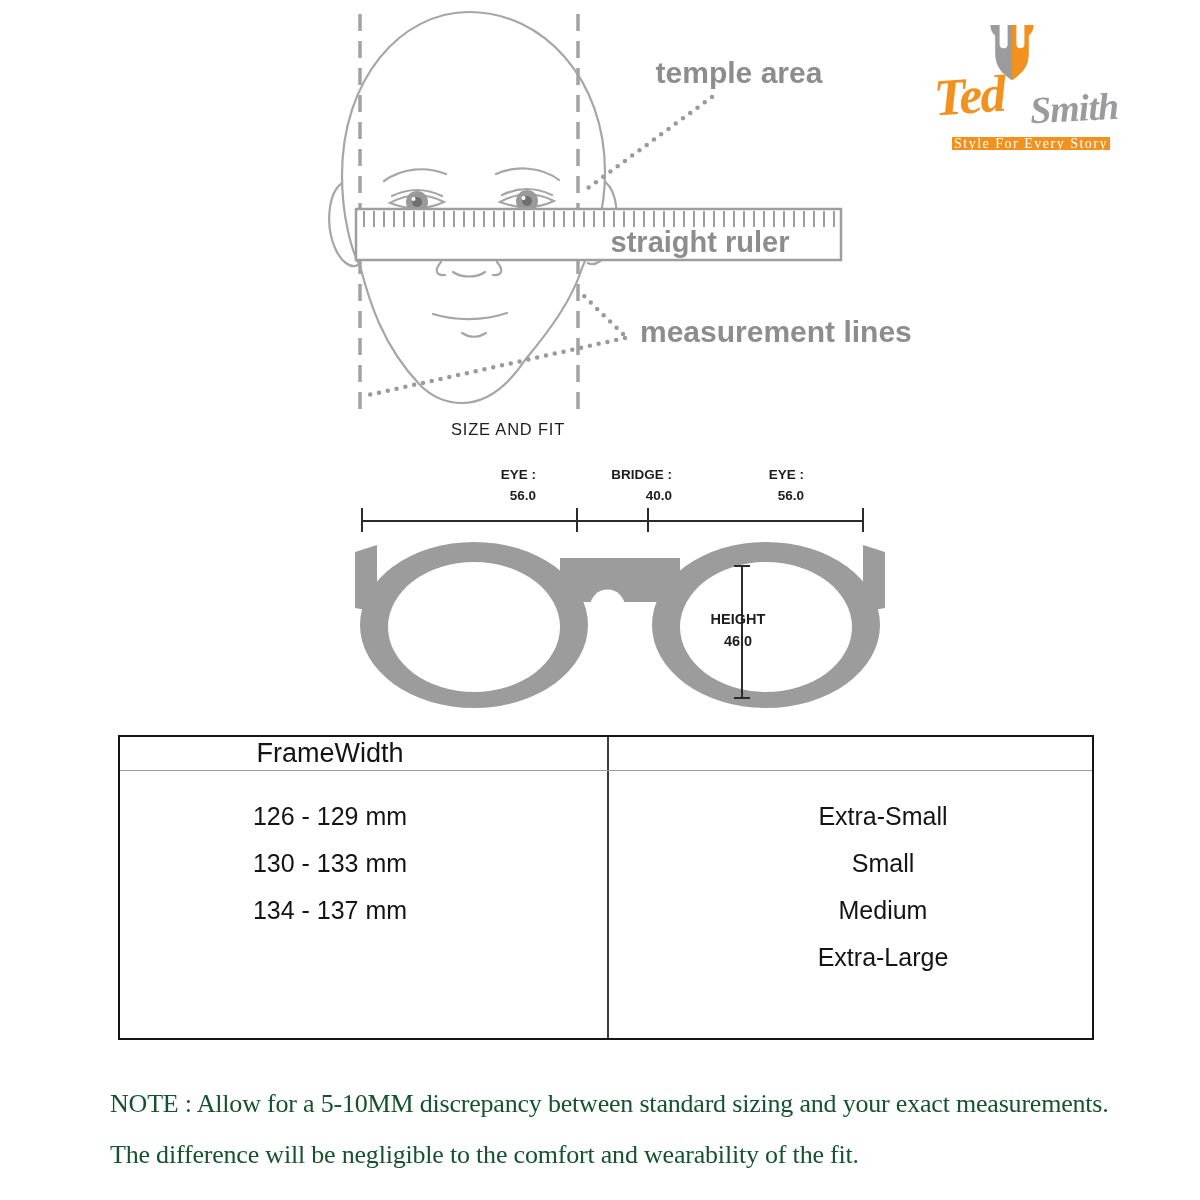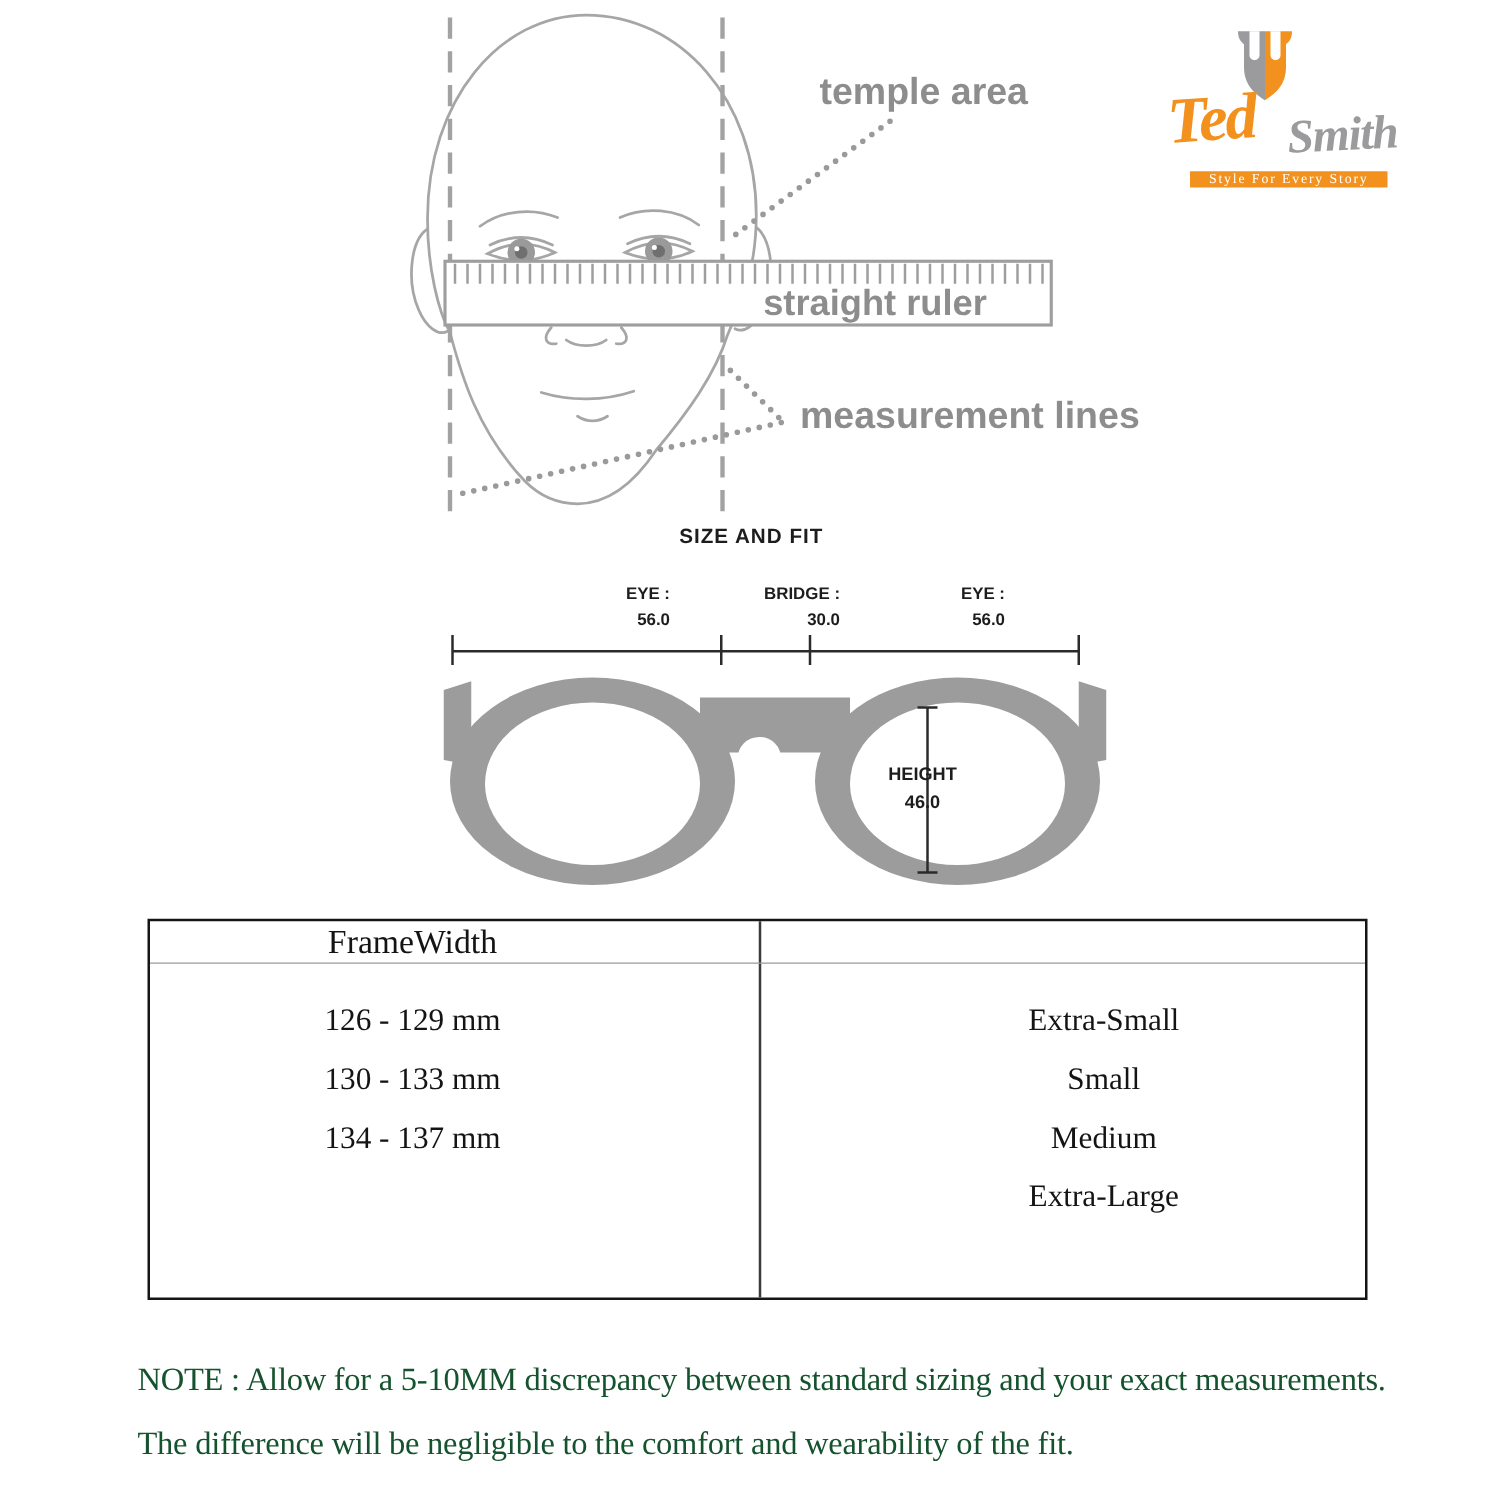--- a/index.html
+++ b/index.html
@@ -20,40 +20,40 @@
   .logo{left:930px;top:14px;width:215px;height:145px;}
   .logo .shield{position:absolute;left:58px;top:8px;}
   .brand-first{position:absolute;left:4px;top:52px;font-family:"Liberation Serif",serif;
                font-style:italic;font-weight:bold;font-size:52px;color:#F2911E;
                transform:rotate(-4deg);letter-spacing:-2px;}
   .brand-last{position:absolute;left:100px;top:72px;font-family:"Liberation Serif",serif;
               font-style:italic;font-weight:bold;font-size:38px;color:#9B9B9D;
               transform:rotate(-3deg);letter-spacing:-1px;}
   .brand-tagline{position:absolute;left:22px;top:123px;width:158px;height:13px;
                  background:#F2911E;color:#fff;font-family:"Liberation Serif",serif;
-                 font-size:11px;line-height:13px;text-align:center;letter-spacing:1.5px;}
-
-  
-  .sf-heading{left:451px;top:420px;width:300px;text-align:center;font-size:16.5px;
-              font-weight:bold;color:#1d1d1d;letter-spacing:0.8px;}
+                 font-size:14px;line-height:13px;text-align:center;letter-spacing:1.5px;}
+
+  
+  .sf-heading{left:451px;top:420px;width:300px;font-size:16.5px;
+              font-weight:normal;color:#1d1d1d;letter-spacing:0.8px;}
   .dim-label{top:466px;width:132px;text-align:right;font-size:13.5px;font-weight:bold;
              color:#1d1d1d;line-height:17px;}
   .dim-label .val{margin-top:4px;}
   .dim-eye-left{left:404px;}
   .dim-bridge{left:540px;}
   .dim-eye-right{left:672px;}
   #glassesSvg{left:340px;top:500px;}
   .measure{stroke:#2b2b2b;stroke-width:2;}
   .frame{fill:#9c9c9c;}
   .hole{fill:#ffffff;}
   .height-label{font-family:"Liberation Sans",sans-serif;font-weight:bold;font-size:14.5px;fill:#1d1d1d;}
 
   
   .size-table{left:118px;top:735px;width:976px;height:305px;border:2.5px solid #151515;
-              box-sizing:border-box;font-family:Liberation Serif, serif;color:#141414;}
+              box-sizing:border-box;font-family:Liberation Sans, sans-serif;color:#141414;}
   .size-table .vdivider{position:absolute;left:487px;top:0;bottom:0;width:1.5px;background:#3a3a3a;}
   .size-table .hdr-underline{position:absolute;left:0;right:0;top:33px;height:1px;background:#9a9a9a;}
   .th-cell{position:absolute;top:0;height:33px;line-height:32px;text-align:center;font-size:27px;}
   .th-left{left:0;width:420px;}
   .th-right{left:560px;width:406px;}
   .col-stack{position:absolute;top:34px;width:420px;}
   .col-left{left:0;}
   .col-right{left:560px;width:406px;}
   .cell{height:47px;line-height:47px;text-align:center;font-size:25px;}
   .col-stack .cell:first-child{margin-top:22px;}
@@ -178,21 +178,21 @@
   </div>
 
   <div class="abs sf-heading">SIZE AND FIT</div>
 
   <div class="abs dim-label dim-eye-left">
     <div>EYE :</div>
     <div class="val">56.0</div>
   </div>
   <div class="abs dim-label dim-bridge">
     <div>BRIDGE :</div>
-    <div class="val">30.0</div>
+    <div class="val">40.0</div>
   </div>
   <div class="abs dim-label dim-eye-right">
     <div>EYE :</div>
     <div class="val">56.0</div>
   </div>
 
   <svg id="glassesSvg" class="abs" width="560" height="225" viewBox="0 0 560 225">
 
     <g>
       <line class="measure" x1="22" y1="21" x2="523" y2="21"></line>

